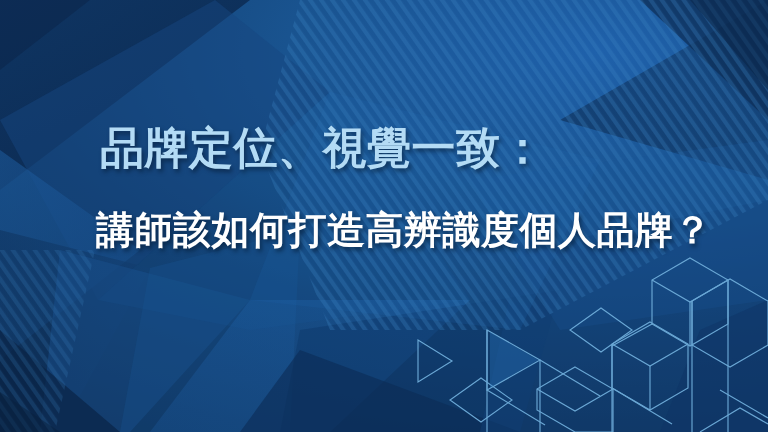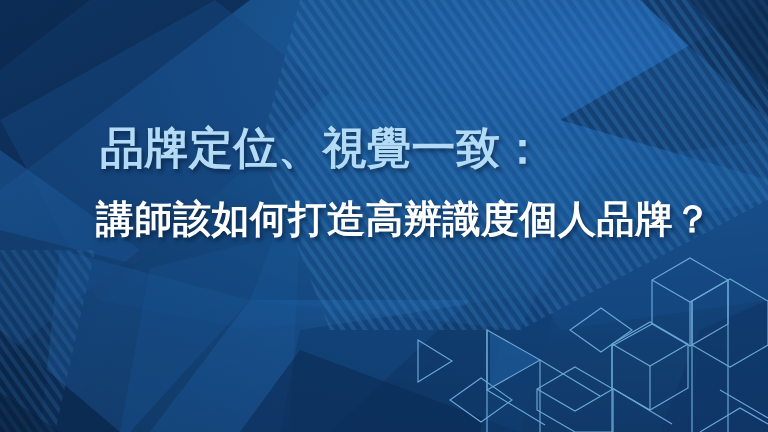--- a/index.html
+++ b/index.html
@@ -29,21 +29,21 @@
     letter-spacing:.5px;
     white-space:nowrap;
   }
   #title-line1{
     left:100px; top:122px;
     font-size:44px; line-height:52px;
     color:#b3dbf5;
     text-shadow:2px 3px 4px rgba(4,22,44,.55);
   }
   #title-line2{
-    left:96px; top:196px;
+    left:96px; top:207px;
     font-size:38px; line-height:46px;
     color:#ffffff;
     text-shadow:2px 3px 4px rgba(4,22,44,.6);
     text-align:center;
   }
   #site-url{
     position:absolute;
     left:64px; top:379px;
     font-size:15px;
     color:#a7cfec;

